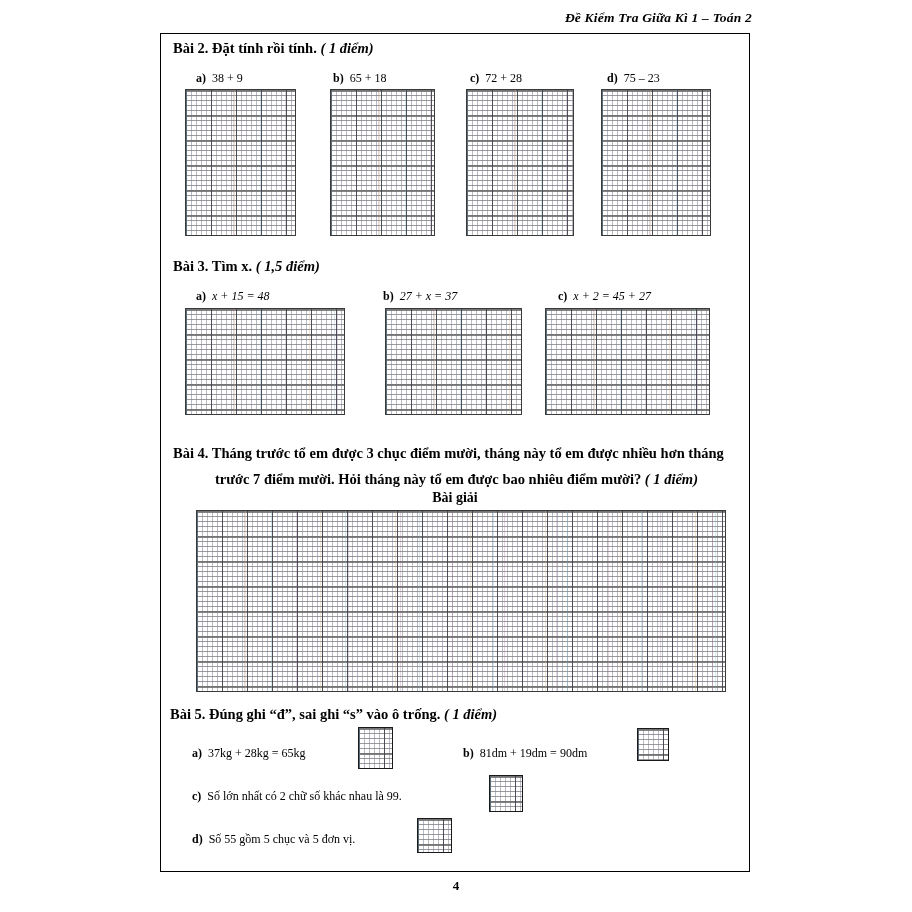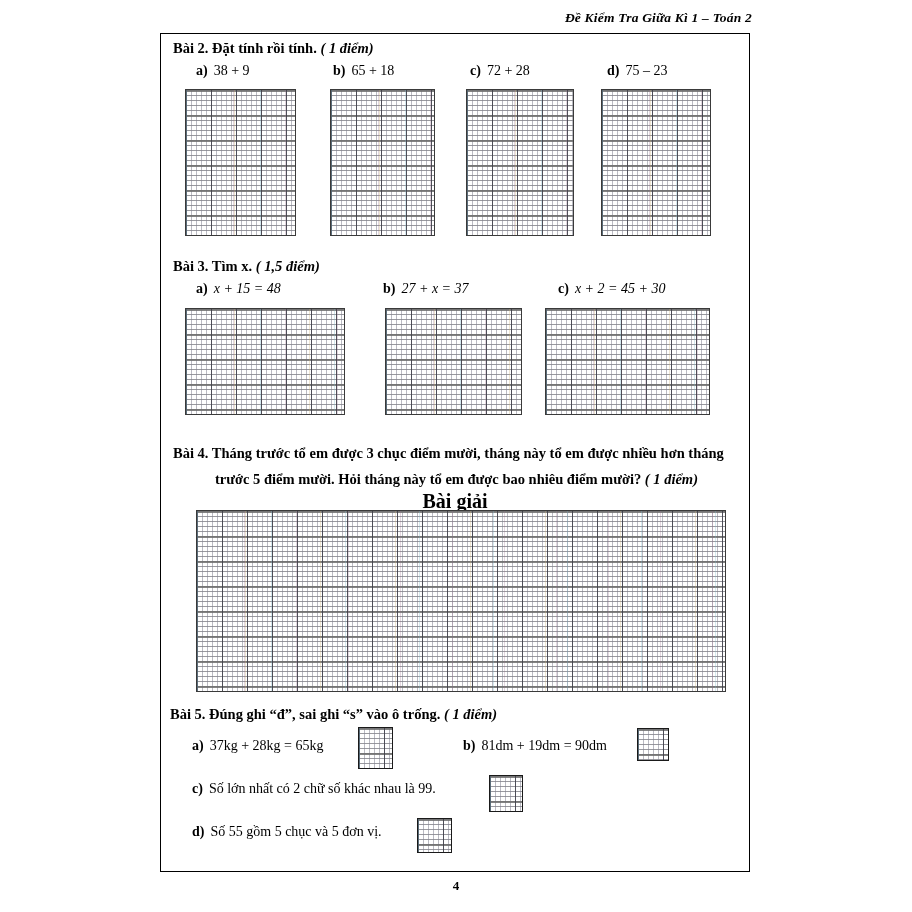--- a/index.html
+++ b/index.html
@@ -57,43 +57,44 @@
     font-size: 14.5px;
     font-weight: bold;
     white-space: nowrap;
   }
   .block-title .pts {
     font-style: italic;
     font-weight: bold;
   }
   .item-label {
     position: absolute;
-    font-size: 14px;
+    font-size: 12px;
     white-space: nowrap;
+    margin-top: 8px;
   }
   .item-label b {
     font-weight: bold;
   }
   .item-label .expr {
     font-weight: normal;
     padding-left: 6px;
   }
   .ital { font-style: italic; }
 
   .para {
     position: absolute;
     font-size: 14.5px;
     font-weight: bold;
     line-height: 26px;
   }
   .para .pts { font-style: italic; }
 
   .centered-title {
     position: absolute;
-    font-size: 20px;
+    font-size: 14px;
     font-weight: bold;
     text-align: center;
   }
 
   
   .grid {
     position: absolute;
     box-sizing: border-box;
     background-color: #ffffff;
     background-image:
@@ -175,32 +176,32 @@
     <span class="pts">( 1,5 điểm)</span>
   </div>
 
   <div class="item-label" style="left:196px; top:281px;">
     <b>a)</b><span class="expr ital">x + 15 = 48</span>
   </div>
   <div class="item-label" style="left:383px; top:281px;">
     <b>b)</b><span class="expr ital">27 + x = 37</span>
   </div>
   <div class="item-label" style="left:558px; top:281px;">
-    <b>c)</b><span class="expr ital">x + 2 = 45 + 30</span>
+    <b>c)</b><span class="expr ital">x + 2 = 45 + 27</span>
   </div>
 
   <div class="grid thin-border" style="left:185px; top:308px; width:160px; height:107px;"></div>
   <div class="grid thin-border" style="left:385px; top:308px; width:137px; height:107px;"></div>
   <div class="grid thin-border" style="left:545px; top:308px; width:165px; height:107px;"></div>
 
   <div class="para" style="left:173px; top:440px; width:570px;">
     <span>Bài 4. Tháng trước tổ em được 3 chục điểm mười, tháng này tổ em được nhiều hơn tháng</span>
   </div>
   <div class="para" style="left:215px; top:466px; width:530px;">
-    <span>trước 5 điểm mười. Hỏi tháng này tổ em được bao nhiêu điểm mười?</span>
+    <span>trước 7 điểm mười. Hỏi tháng này tổ em được bao nhiêu điểm mười?</span>
     <span class="pts">( 1 điểm)</span>
   </div>
 
   <div class="centered-title" style="left:160px; top:490px; width:590px;">Bài giải</div>
 
   <div class="grid thin-border" style="left:196px; top:510px; width:530px; height:182px;"></div>
 
   <div class="block-title" style="left:170px; top:706px;">
     <span>Bài 5. Đúng ghi “đ”, sai ghi “s” vào ô trống.</span>
     <span class="pts">( 1 điểm)</span>

